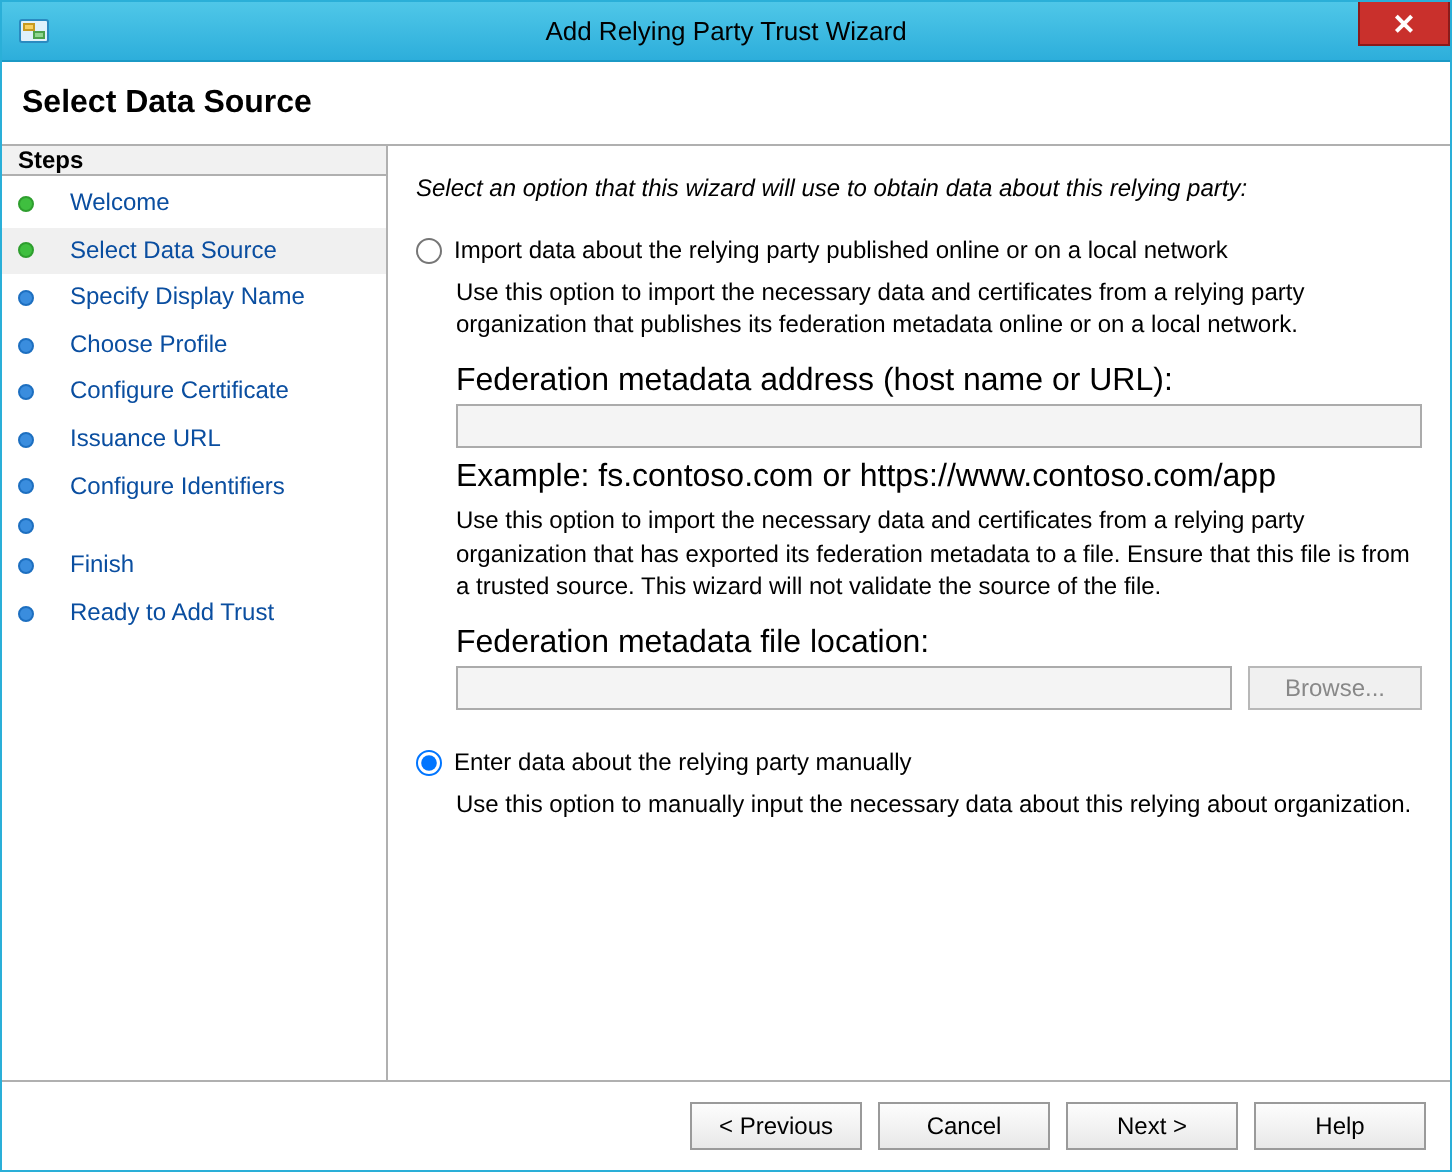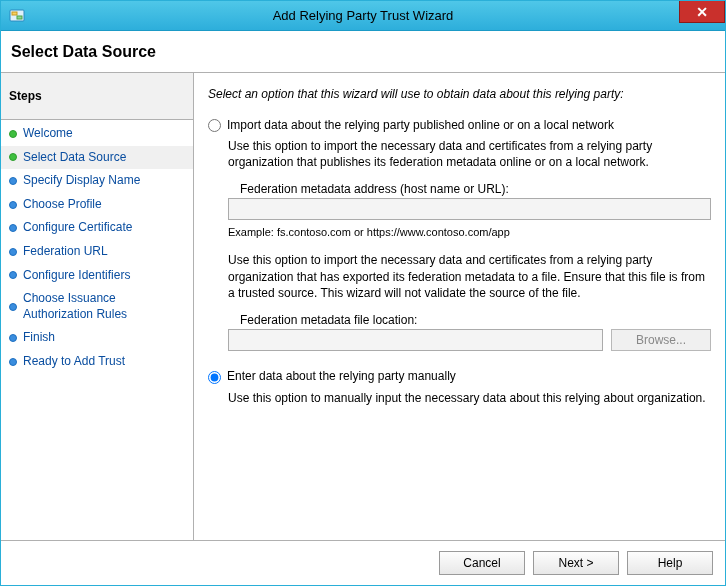--- a/index.html
+++ b/index.html
@@ -73,35 +73,35 @@
       min-height: 0;
     }
     .sidebar {
       width: 193px;
       border-right: 1px solid #b0b0b0;
       background: #fff;
       display: flex;
       flex-direction: column;
     }
     .sidebar-header {
-      padding: 16px 8px;
+      padding: 0 8px;
       font-weight: bold;
       background: #f1f1f1;
       border-bottom: 1px solid #b0b0b0;
       font-size: 12px;
     }
     .steps {
       list-style: none;
       padding: 2px 0;
     }
     .steps li {
       padding: 4px 8px 4px 8px;
       display: flex;
       align-items: center;
-      gap: 6px;
+      gap: 18px;
       color: #0a4ea0;
       cursor: pointer;
       line-height: 1.3;
     }
     .steps li.current {
       background: #f0f0f0;
     }
     .steps li .bullet {
       width: 8px; height: 8px;
       border-radius: 50%;
@@ -115,61 +115,61 @@
       flex-direction: column;
       padding: 14px 14px 0 14px;
     }
     .intro {
       margin-bottom: 10px;
       font-size: 12px;
       font-style: italic;
     }
     .option-row {
       display: flex;
-      align-items: center;
+      align-items: flex-end;
       gap: 6px;
       margin-top: 6px;
       margin-bottom: 2px;
     }
     .option-row input[type=radio]{
       margin-top:2px;
     }
     .option-desc {
       margin: 4px 0 8px 20px;
       font-size: 12px;
       line-height: 1.35;
     }
     .field-label {
-      margin: 4px 0 2px 32px;
-      font-size: 12px;
+      margin: 4px 0 2px 20px;
+      font-size: 16px;
     }
     .field-row {
       margin: 0 0 4px 20px;
       display: flex;
       gap: 8px;
       align-items: center;
     }
     .field-row input[type=text]{
       flex:1;
       height: 22px;
       border: 1px solid #ababab;
       padding: 2px 4px;
       font-size: 12px;
       background: #fff;
     }
     .field-row input[disabled]{
       background: #f4f4f4;
       color: #888;
     }
     .example {
-      margin: 2px 0 10px 20px;
-      font-size: 11px;
+      margin: 2px 0 0 20px;
+      font-size: 16px;
     }
     .browse-btn {
-      width: 100px; height: 22px;
+      width: 87px; height: 22px;
       border: 1px solid #b8b8b8;
       background: #f0f0f0;
       color: #888;
       font-size: 12px;
       cursor: default;
     }
     .footer {
       border-top: 1px solid #b0b0b0;
       padding: 10px 12px;
       display: flex;
@@ -229,29 +229,28 @@
           <li>
             <span class="bullet todo"></span>
             <span>Choose Profile</span>
           </li>
           <li>
             <span class="bullet todo"></span>
             <span>Configure Certificate</span>
           </li>
           <li>
             <span class="bullet todo"></span>
-            <span>Federation URL</span>
+            <span>Issuance URL</span>
           </li>
           <li>
             <span class="bullet todo"></span>
             <span>Configure Identifiers</span>
           </li>
           <li>
             <span class="bullet todo"></span>
-            <span>Choose Issuance Authorization Rules</span>
           </li>
           <li>
             <span class="bullet todo"></span>
             <span>Finish</span>
           </li>
           <li>
             <span class="bullet todo"></span>
             <span>Ready to Add Trust</span>
           </li>
         </ul>
@@ -281,18 +280,19 @@
       <div class="option-row" style="margin-top:14px">
         <input type="radio" name="src" id="opt3" checked="" style="">
         <label for="opt3">Enter data about the relying party manually</label>
       </div>
       <div class="option-desc">Use this option to manually input the necessary data about this relying about organization.</div>
 
     </div>
   </div>
 
   <div class="footer">
+    <button>&lt; Previous</button>
     <button>Cancel</button>
     <button>Next &gt;</button>
     <button>Help</button>
   </div>
 
 </div>
 
 </body></html>

